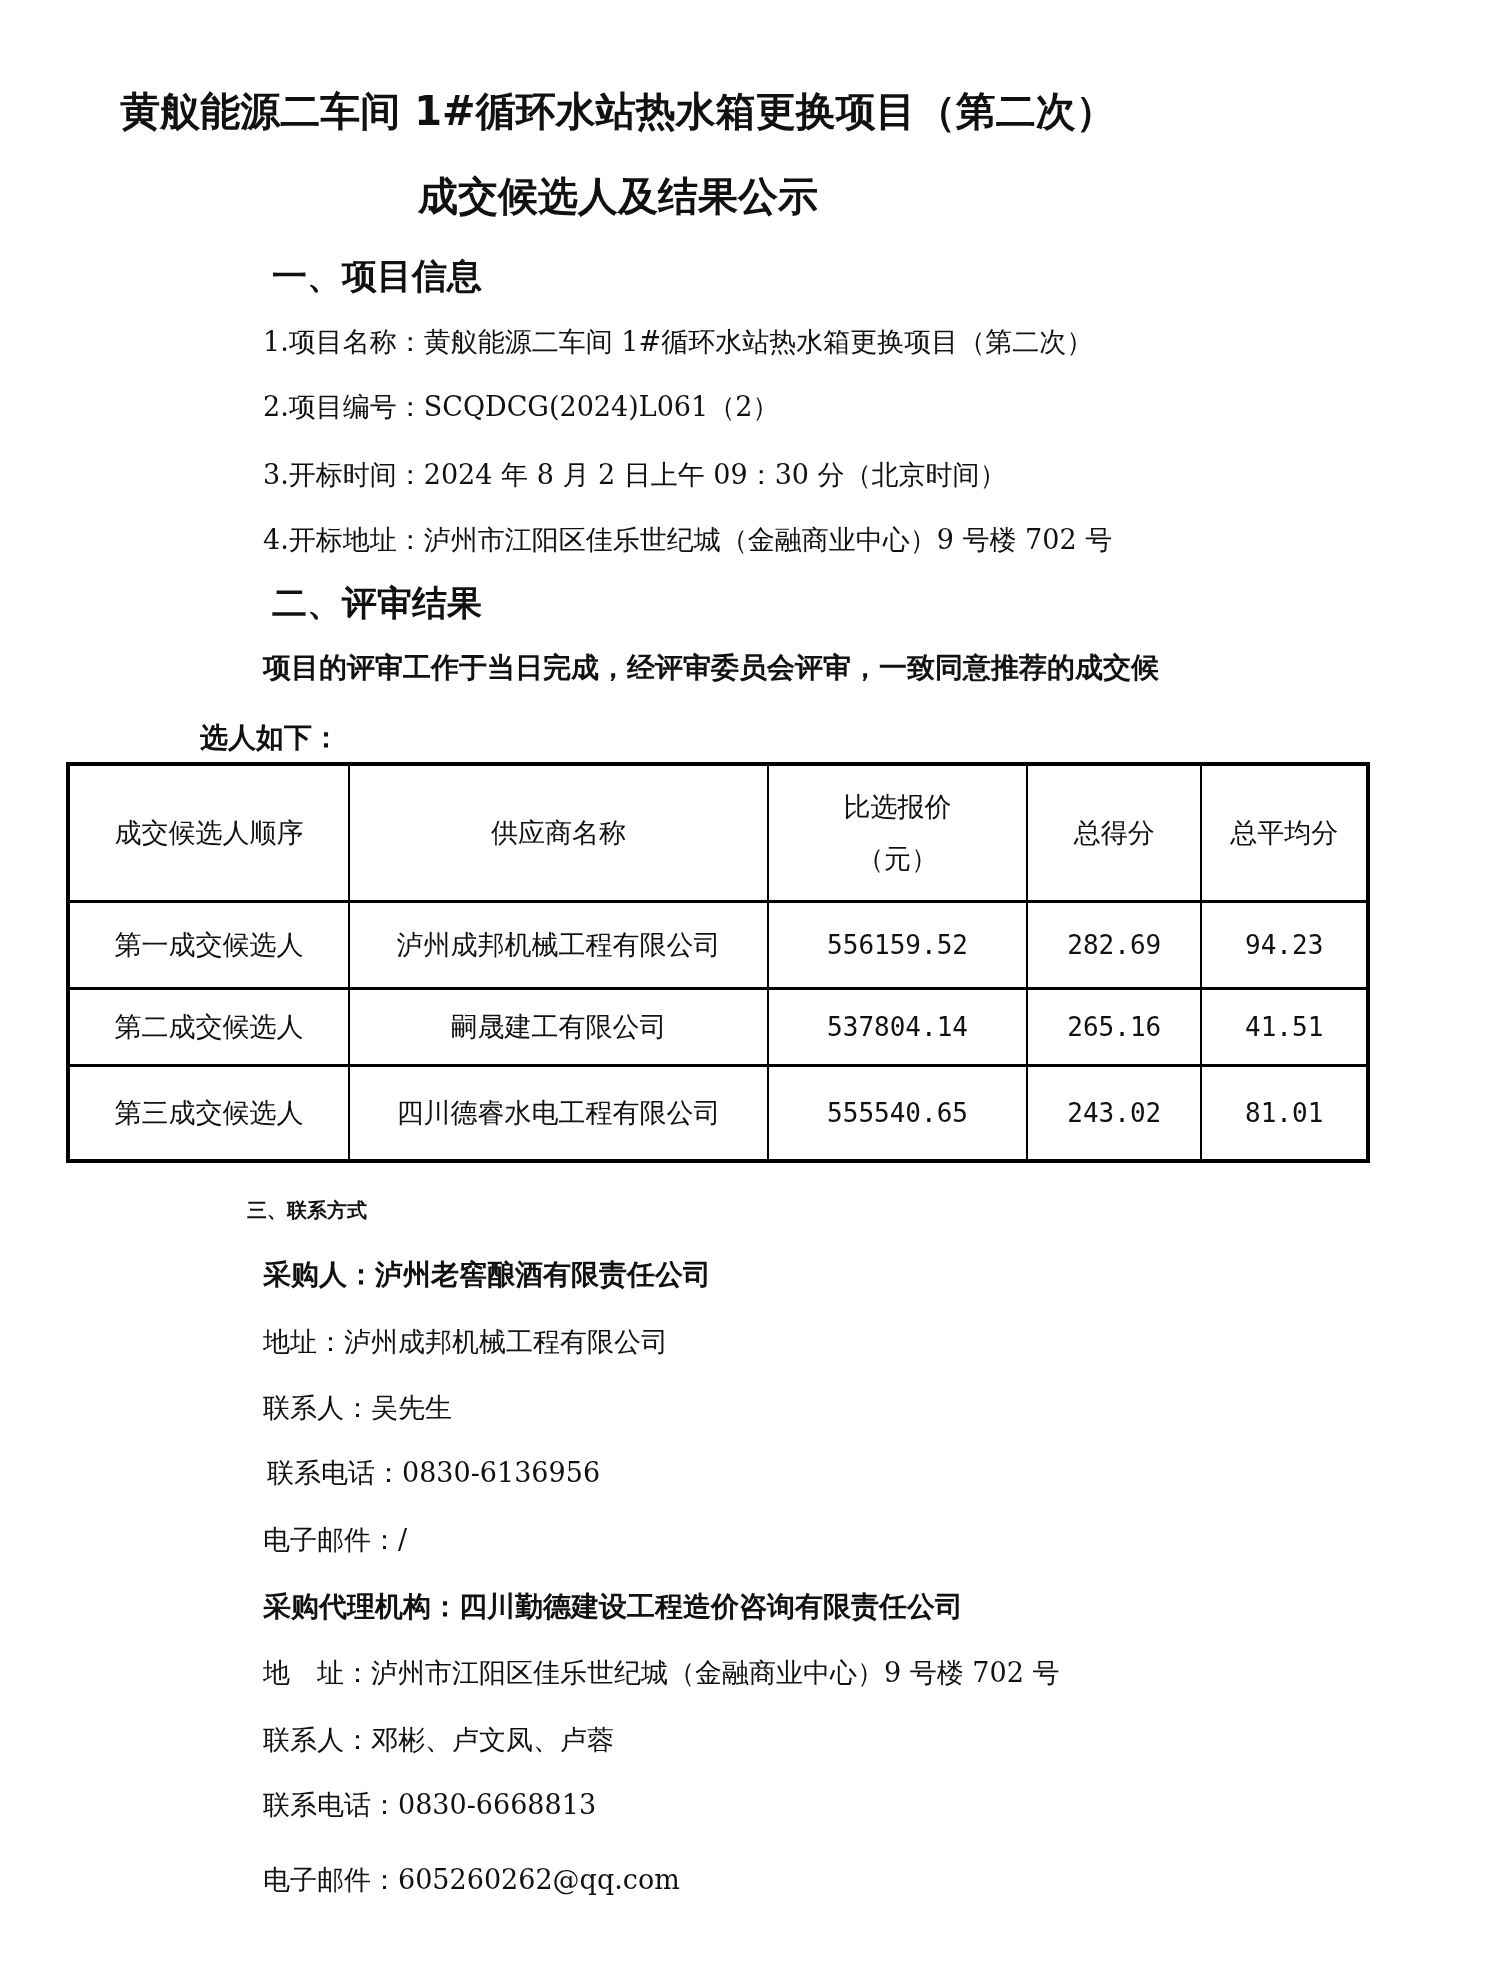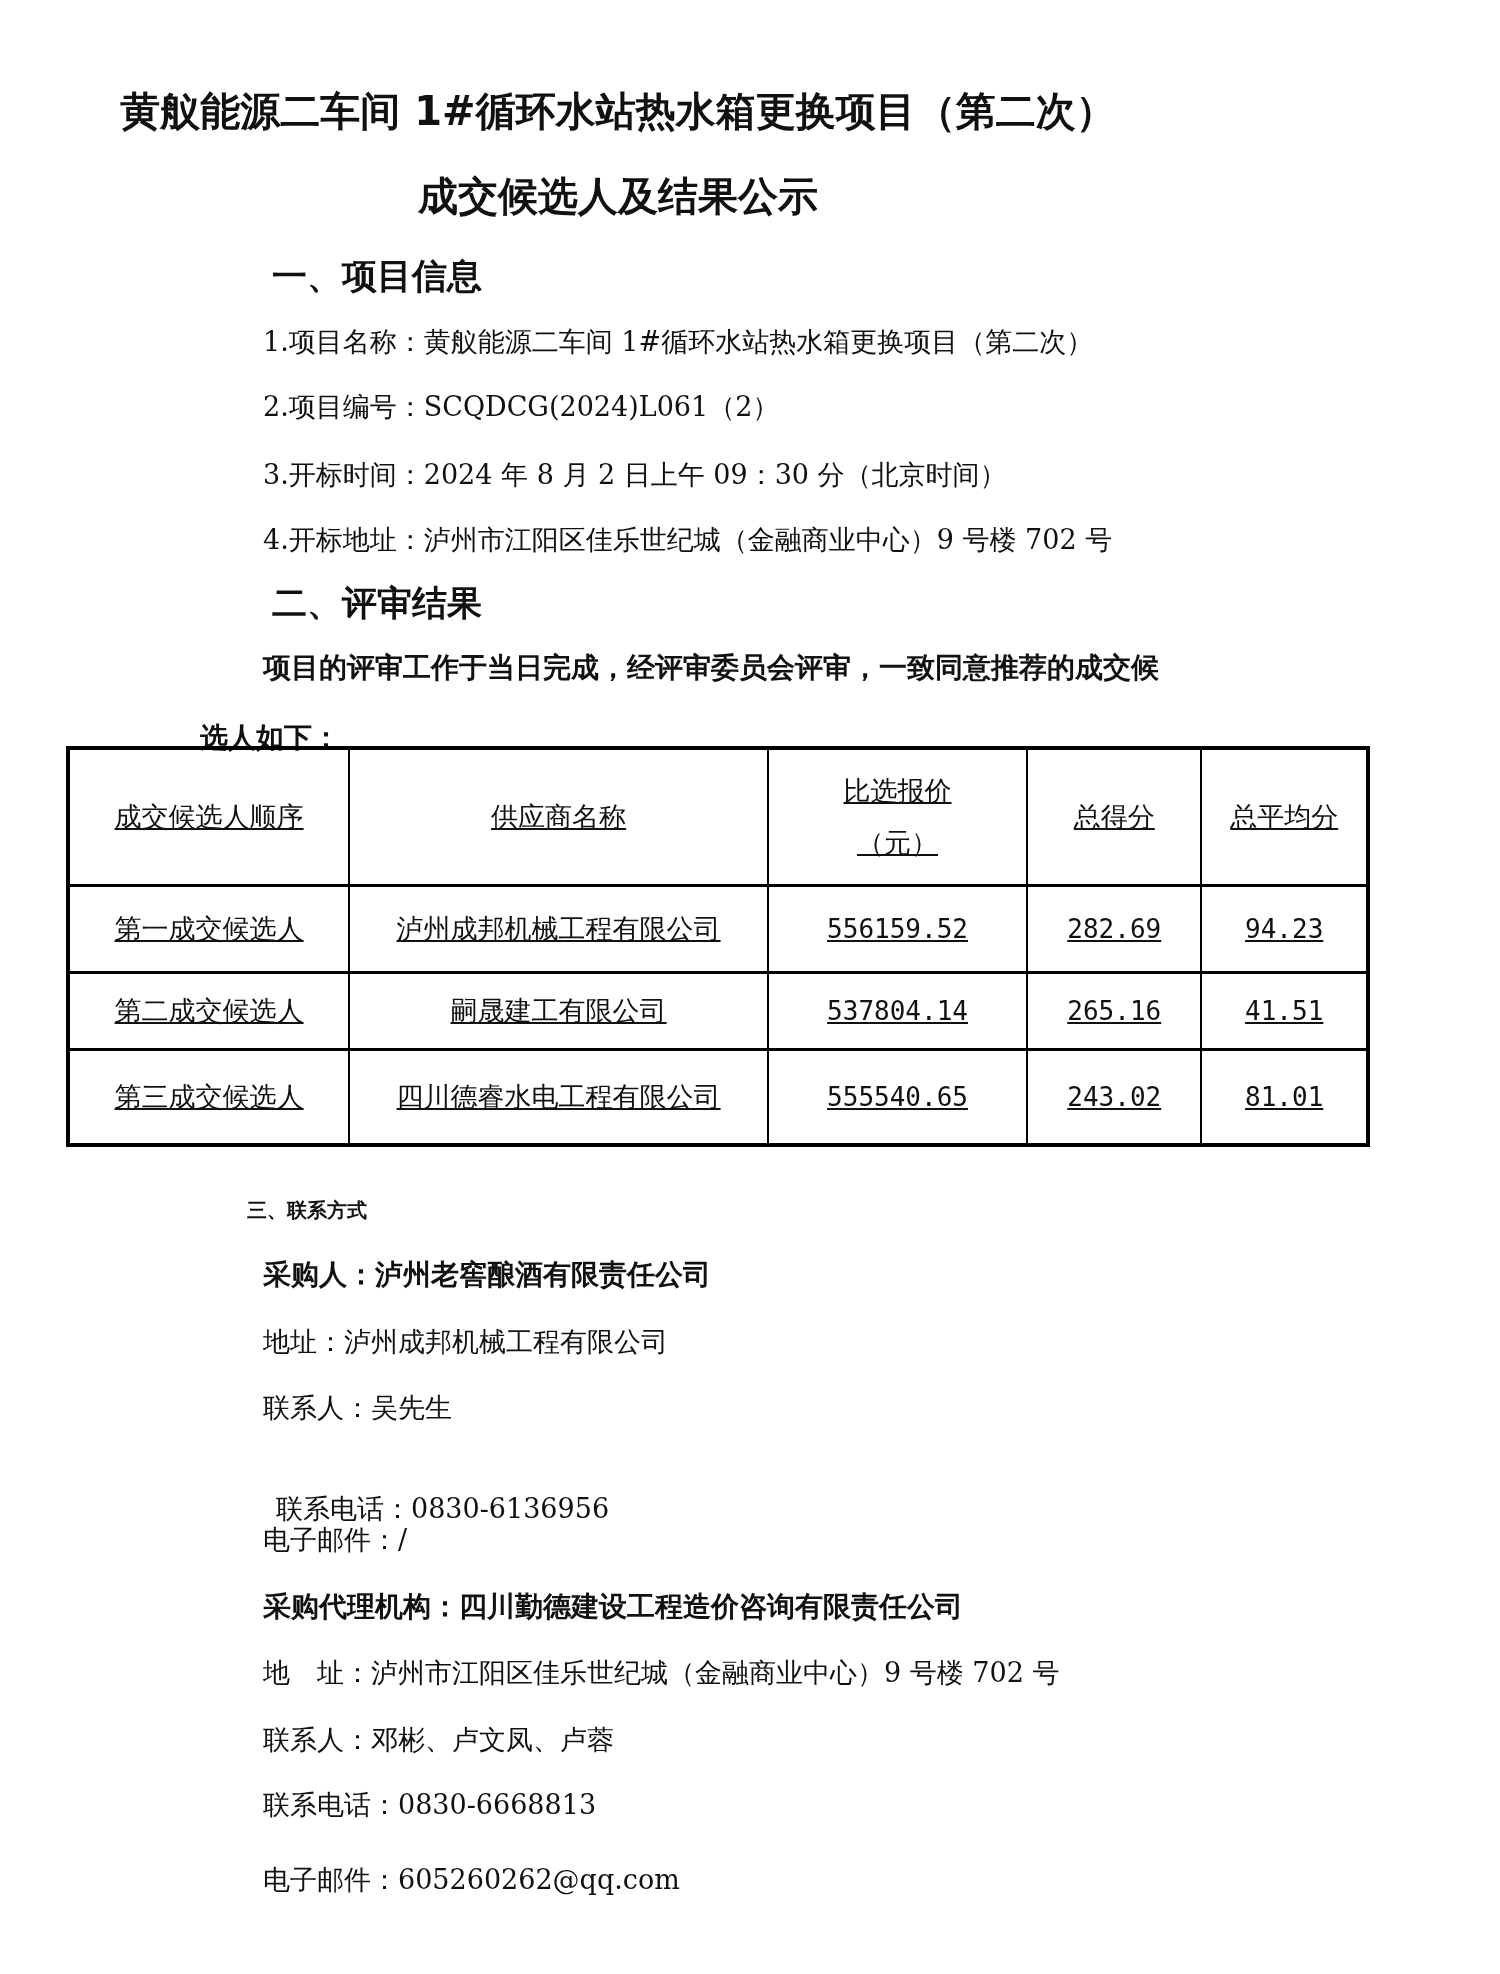--- a/index.html
+++ b/index.html
@@ -26,25 +26,24 @@
     .boldline {
       font-family: "DejaVu Sans", "Liberation Sans", sans-serif;
       font-weight: bold; font-size: 28px; line-height: 36px;
     }
     .para {
       font-family: "DejaVu Sans", "Liberation Sans", sans-serif;
       font-weight: bold; font-size: 28px; line-height: 36px;
     }
 
     table.results {
-      position: absolute; left: 66px; top: 746px; width: 1304px;
+      position: absolute; left: 66px; top: 762px; width: 1304px;
       border-collapse: collapse; border: 4px solid #000;
       font-family: "DejaVu Serif", "Liberation Serif", serif;
       font-size: 27px;
-      text-decoration: underline;
     }
     table.results td, table.results th {
       border: 2px solid #000; text-align: center; vertical-align: middle;
       font-weight: normal; padding: 0;
     }
     table.results tr.head th { height: 134px; }
     table.results tr.r1 td { height: 84px; border-top-width: 3px; }
     table.results tr.r2 td { height: 74px; border-top-width: 3px; }
     table.results tr.r3 td { height: 92px; border-top-width: 3px; }
     .c1 { width: 306px; }
@@ -105,20 +104,20 @@
     <td class="num">81.01</td>
   </tr>
 </tbody>
   </table>
 
 <div class="abs h3" style="left:247px; top:1192px;">三、联系方式</div>
 
 <div class="abs boldline" style="left:263px; top:1257px;">采购人：泸州老窖酿酒有限责任公司</div>
 <div class="abs body" style="left:263px; top:1324px;">地址：泸州成邦机械工程有限公司</div>
 <div class="abs body" style="left:263px; top:1390px;">联系人：吴先生</div>
-<div class="abs body" style="left:276px; top:1455px;margin-top:36px;">联系电话：0830-6136956</div>
+<div class="abs body" style="left:267px; top:1455px;">联系电话：0830-6136956</div>
 <div class="abs body" style="left:263px; top:1522px;">电子邮件：/</div>
 
 <div class="abs boldline" style="left:263px; top:1589px;">采购代理机构：四川勤德建设工程造价咨询有限责任公司</div>
 <div class="abs body" style="left:263px; top:1655px;">地　址：泸州市江阳区佳乐世纪城（金融商业中心）9 号楼 702 号</div>
 <div class="abs body" style="left:263px; top:1722px;">联系人：邓彬、卢文凤、卢蓉</div>
 <div class="abs body" style="left:263px; top:1787px;">联系电话：0830-6668813</div>
 <div class="abs body" style="left:263px; top:1853px;margin-top:9px;">电子邮件：605260262@qq.com</div>
 
 </body></html>

